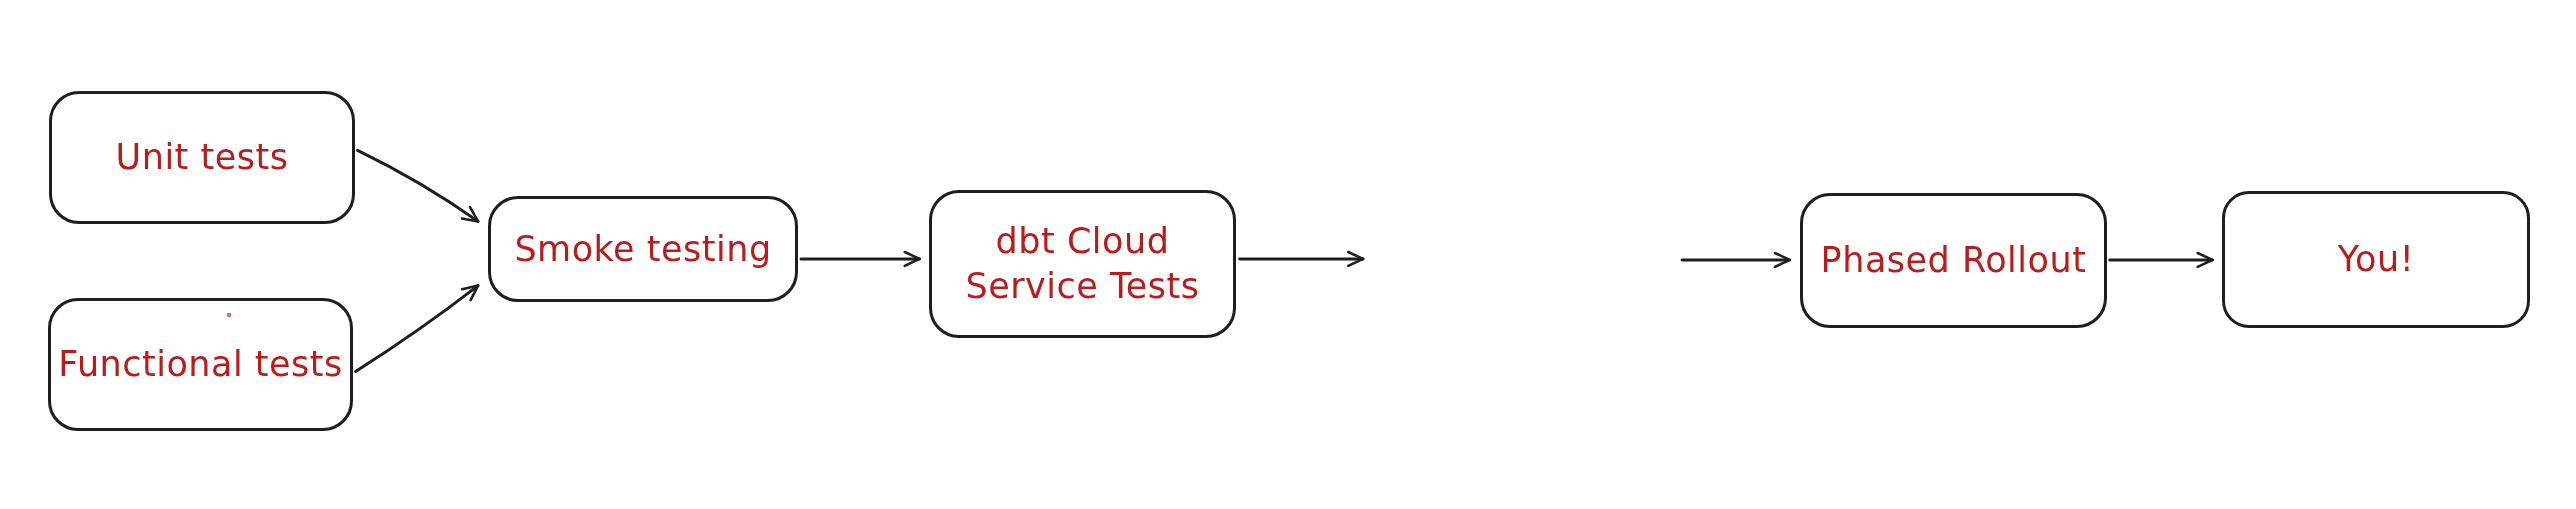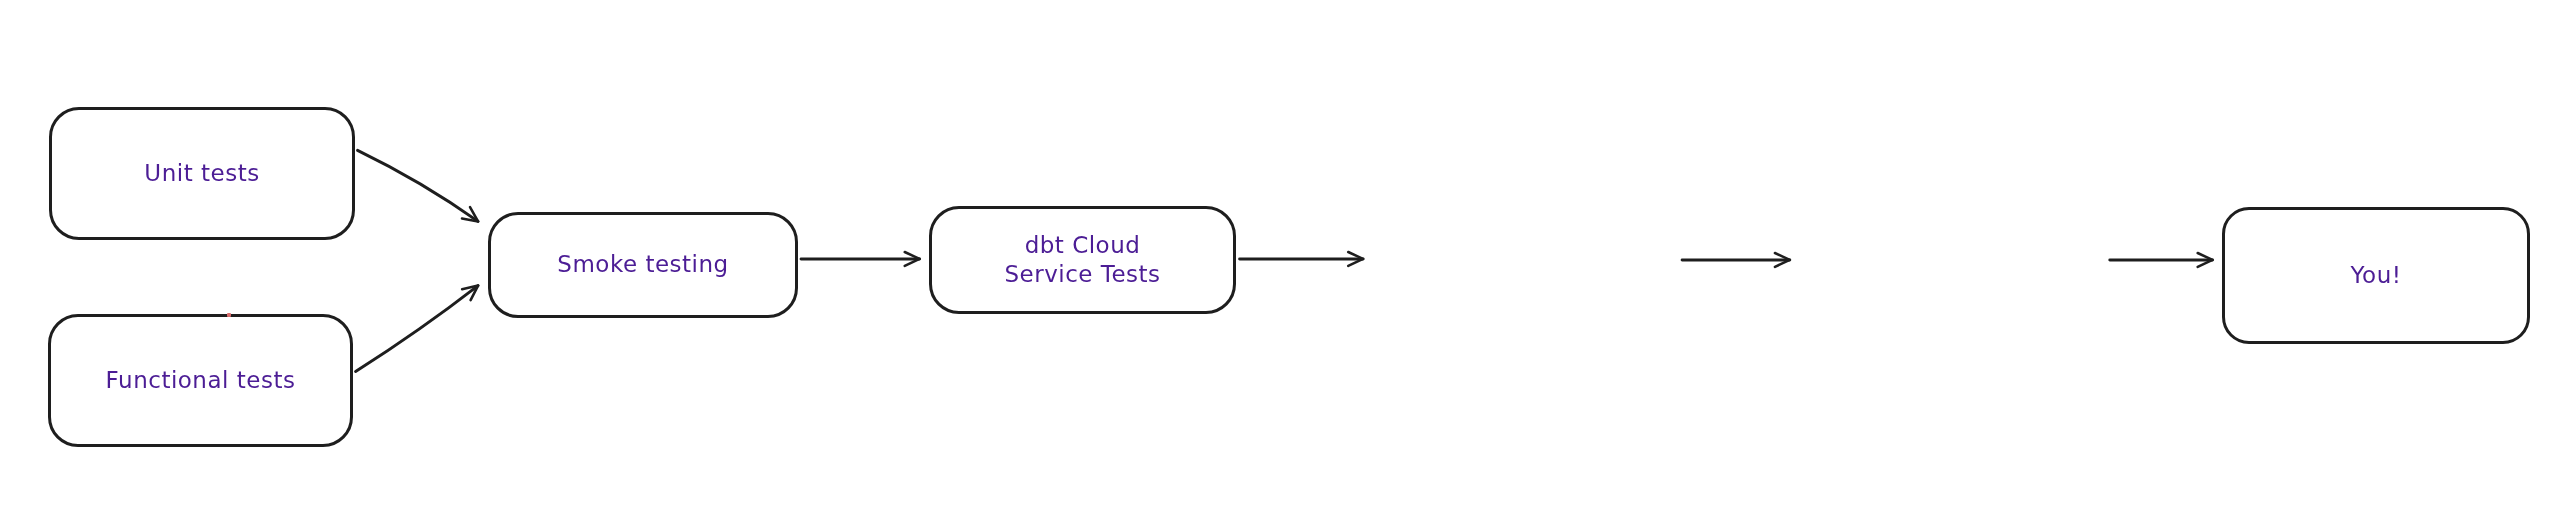--- a/index.html
+++ b/index.html
@@ -17,35 +17,34 @@
     left: 0; top: 0;
     width: 2576px; height: 510px;
     pointer-events: none;
   }
   .node {
     position: absolute;
     box-sizing: border-box;
     border: 3px solid #1e1e1e;
     border-radius: 30px;
     background: #ffffff;
-    color: #4c1d95;
+    color: #b91c1c;
     display: flex;
     flex-direction: column;
     align-items: center;
     justify-content: center;
     text-align: center;
-    font-size: 23px;
+    font-size: 35px;
     line-height: 1.28;
     letter-spacing: 0.5px;
-    margin-top: 16px;
   }
   .n-unit        { left: 49px;   top: 91px;  width: 306px; height: 133px; }
   .n-functional  { left: 48px;   top: 298px; width: 305px; height: 133px; align-items: center; }
   .n-smoke       { left: 488px;  top: 196px; width: 310px; height: 106px; }
-  .n-dbt         { left: 929px;  top: 190px; width: 307px; height: 108px; }
+  .n-dbt         { left: 929px;  top: 190px; width: 307px; height: 148px; }
   .n-canary      { left: 1373px; top: 191px; width: 306px; height: 135px; }
   .n-phased      { left: 1800px; top: 193px; width: 307px; height: 135px; }
   .n-you         { left: 2222px; top: 191px; width: 308px; height: 137px; border-radius: 27px; }
   .artifact-dot {
     position: absolute;
     left: 227px; top: 313px;
     width: 4px; height: 4px;
     border-radius: 1px;
     background: #d96c6c;
   }
@@ -82,20 +81,23 @@
   <div class="node n-smoke">
     <span>Smoke testing</span>
   </div>
 
   <div class="node n-dbt">
     <span>dbt Cloud</span>
     <span>Service Tests</span>
   </div>
 
 
+  <div class="node n-phased">
+    <span>Phased Rollout</span>
+  </div>
 
   <div class="node n-you">
     <span>You!</span>
   </div>
 
   <div class="artifact-dot"></div>
 
 </div>
 
 

